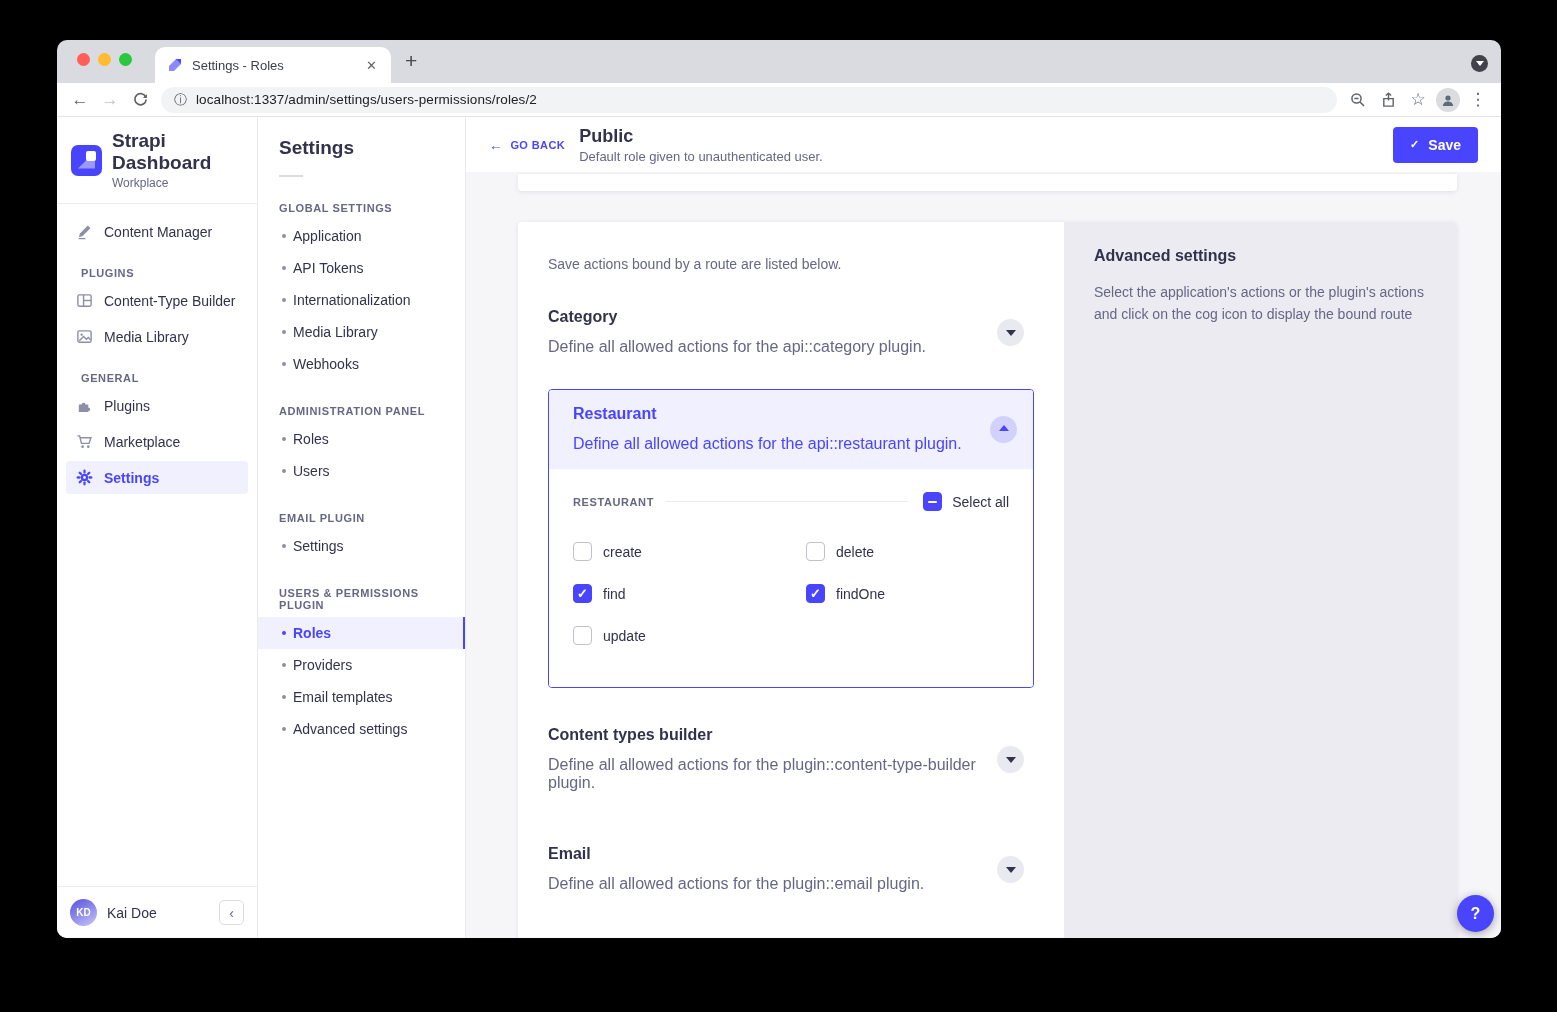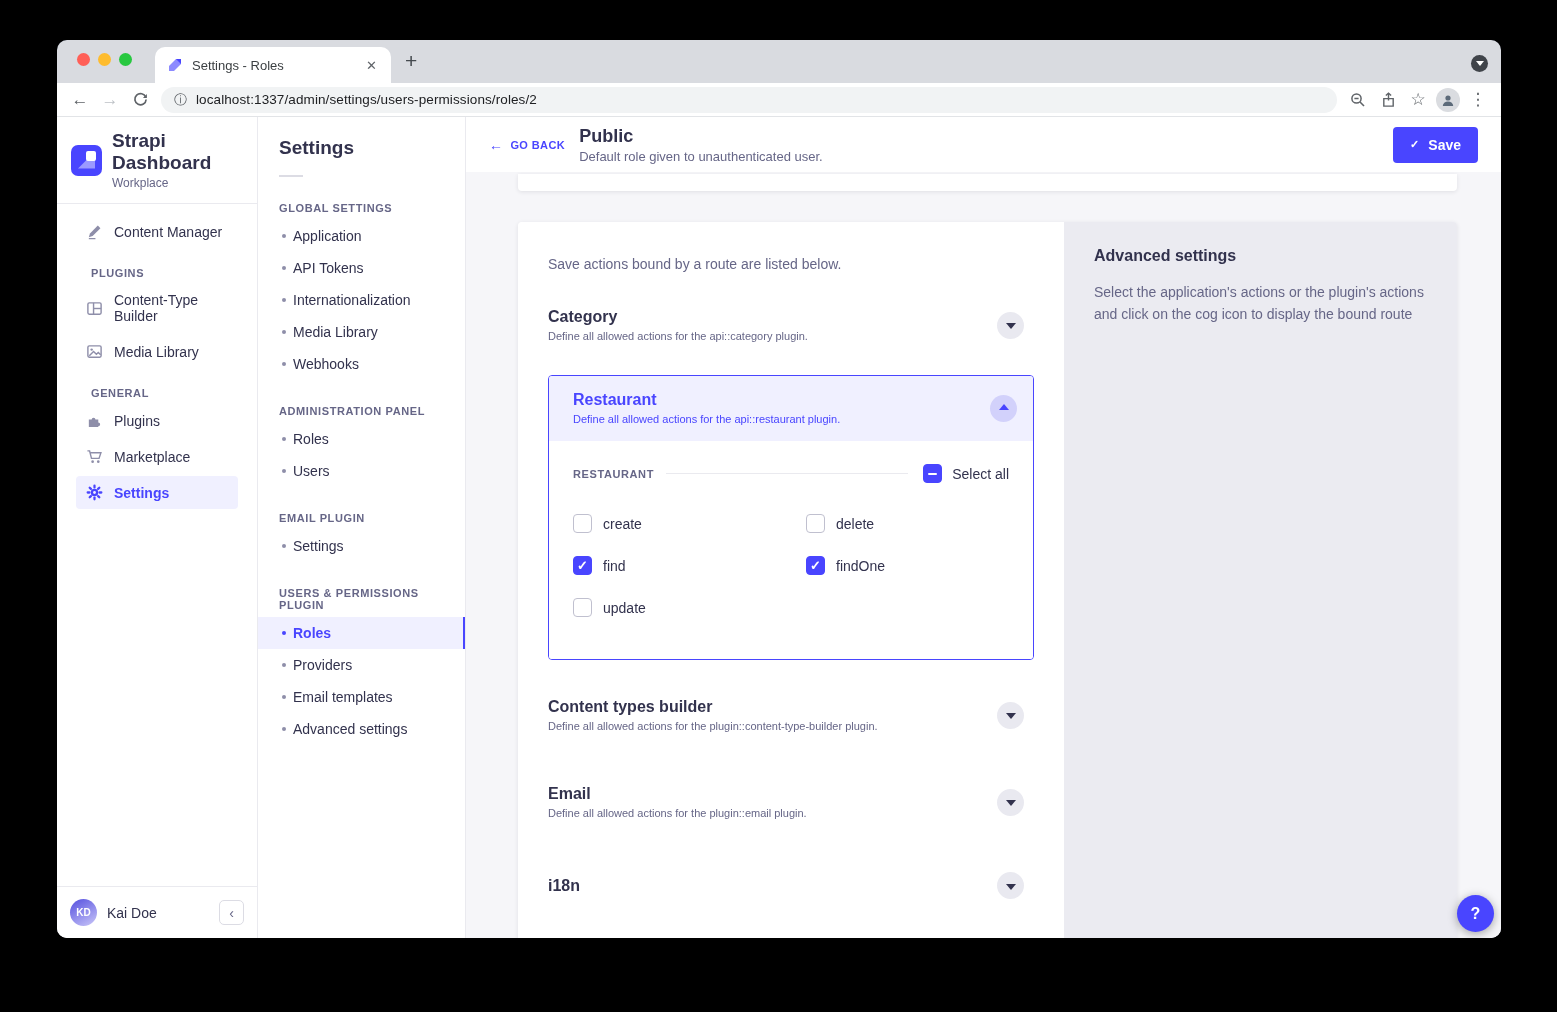--- a/index.html
+++ b/index.html
@@ -40,21 +40,21 @@
   
   .sidebar { width:201px; background:#fff; border-right:1px solid #eaeaef; display:flex; flex-direction:column; }
   .brand { display:flex; align-items:center; gap:10px; padding:13px 14px; }
   .brand-logo { width:31px; height:31px; border-radius:7px; background:#4945ff; position:relative; overflow:hidden; flex:0 0 auto; }
   .brand-logo .bl1 { position:absolute; left:7px; top:7px; width:17px; height:17px; background:rgba(255,255,255,.45);
     clip-path:polygon(0 100%, 100% 0, 100% 100%); }
   .brand-logo .bl2 { position:absolute; right:6px; top:6px; width:10px; height:10px; background:#fff; border-radius:2px; }
   .brand-name { font-size:19px; font-weight:700; color:#32324d; }
   .brand-sub { font-size:12px; color:#666687; margin-top:2px; }
   .sb-divider { height:1px; background:#eaeaef; }
-  .sb-list { padding:8px 10px 0; }
+  .sb-list { padding:8px 0 0; }
   .sb-section { font-size:11px; font-weight:700; letter-spacing:.6px; color:#666687; margin:19px 0 5px 24px; }
   .sb-item { display:flex; align-items:center; gap:11px; margin:3px 9px; padding:8px 10px; border-radius:4px;
     font-size:14px; color:#32324d; }
   .sb-item svg { flex:0 0 auto; }
   .sb-item.active { background:#f0f0ff; color:#4945ff; font-weight:600; }
   .sb-bottom { margin-top:auto; }
   .user-row { display:flex; align-items:center; gap:10px; padding:12px 13px; }
   .user-avatar { width:27px; height:27px; border-radius:50%; background:linear-gradient(150deg,#5a55e0 5%,#c4c1f7 95%);
     color:#fff; font-size:10px; font-weight:700; display:flex; align-items:center; justify-content:center; }
   .user-name { flex:1; font-size:14px; color:#32324d; }
@@ -92,21 +92,21 @@
     box-shadow:0 1px 4px rgba(33,33,52,.1); }
   .perm-panel { width:546px; flex:0 0 auto; background:#fff; border-radius:4px 0 0 0; padding:25px 30px; }
   .adv-panel { flex:1; background:#ebebf1; border-radius:0 4px 0 0; padding:25px 30px; }
   .panel-title { font-size:16px; font-weight:600; color:#32324d; }
   .panel-sub { font-size:14px; color:#666687; margin-top:9px; }
   .adv-desc { font-size:14px; color:#666687; margin-top:17px; line-height:1.55; max-width:330px; }
 
   .acc-list { margin-top:36px; }
   .acc-row { display:flex; align-items:center; justify-content:space-between; padding-right:10px; }
   .acc-title { font-size:16px; font-weight:600; color:#32324d; }
-  .acc-sub { font-size:11px; color:#666687; margin-top:4px; }
+  .acc-sub { font-size:16px; color:#666687; margin-top:12px; }
   .toggle { width:27px; height:27px; border-radius:50%; background:#e9e9f0; display:flex; align-items:center;
     justify-content:center; flex:0 0 auto; }
   .tri-dn { width:0; height:0; border-left:5px solid transparent; border-right:5px solid transparent;
     border-top:6px solid #32324d; margin-top:2px; }
   .toggle.purple { background:#d2d1fb; }
   .tri-up { width:0; height:0; border-left:5px solid transparent; border-right:5px solid transparent;
     border-bottom:6px solid #4945ff; margin-bottom:2px; }
 
   .rest-box { border:1px solid #4945ff; border-radius:4px; margin:33px 0 38px; overflow:hidden; }
   .rest-head { background:#f0f0ff; padding:15px 16px 16px 24px; display:flex; align-items:center;

